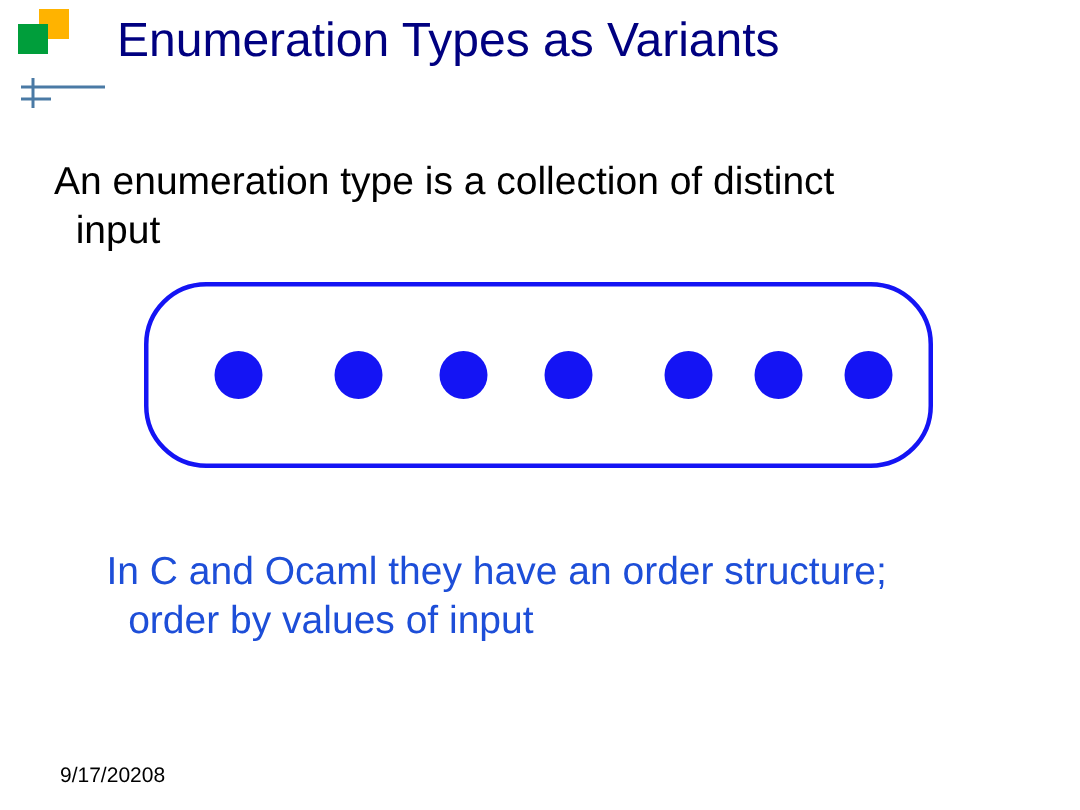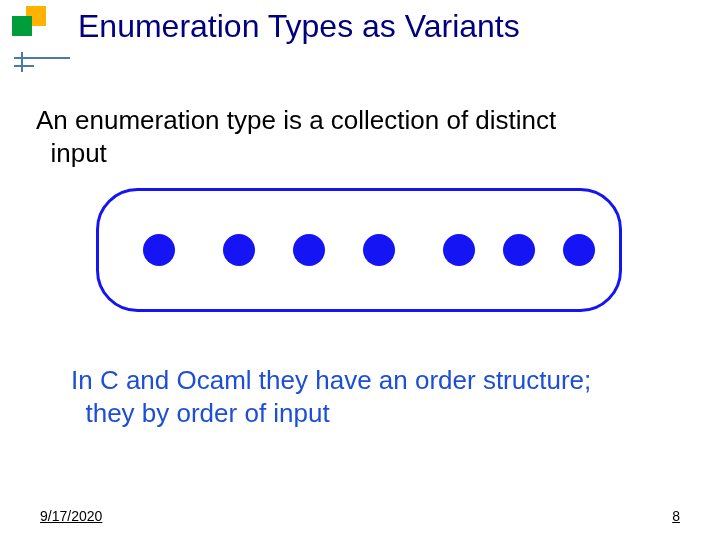--- a/index.html
+++ b/index.html
@@ -56,24 +56,23 @@
     left: 96px;
     width: 526px;
     height: 124px;
   }
   .footer {
     position: absolute;
     bottom: 16px;
     left: 40px;
     right: 40px;
     display: flex;
-    justify-content: space-between;
+    justify-content: flex-start;
     font-size: 14px;
     color: #000000;
-    text-decoration: underline;
   }
 </style>
 </head>
 <body>
 
 <div class="slide">
 
   <div class="title-deco">
     <svg width="60" height="68" viewBox="0 0 60 68">
       <rect x="14" y="0" width="20" height="20" fill="#ffb300"></rect>
@@ -99,21 +98,21 @@
       <circle cx="213" cy="62" r="16" fill="#1414f4"></circle>
       <circle cx="283" cy="62" r="16" fill="#1414f4"></circle>
       <circle cx="363" cy="62" r="16" fill="#1414f4"></circle>
       <circle cx="423" cy="62" r="16" fill="#1414f4"></circle>
       <circle cx="483" cy="62" r="16" fill="#1414f4"></circle>
     </svg>
   </div>
 
   <div class="body-2">
     <span>In C and Ocaml they have an order structure;</span><br>
-    &nbsp;&nbsp;<span>they by order of input</span>
+    &nbsp;&nbsp;<span>order by values of input</span>
   </div>
 
   <div class="footer">
     <span>9/17/2020</span>
     <span>8</span>
   </div>
 
 </div>
 
 </body></html>

